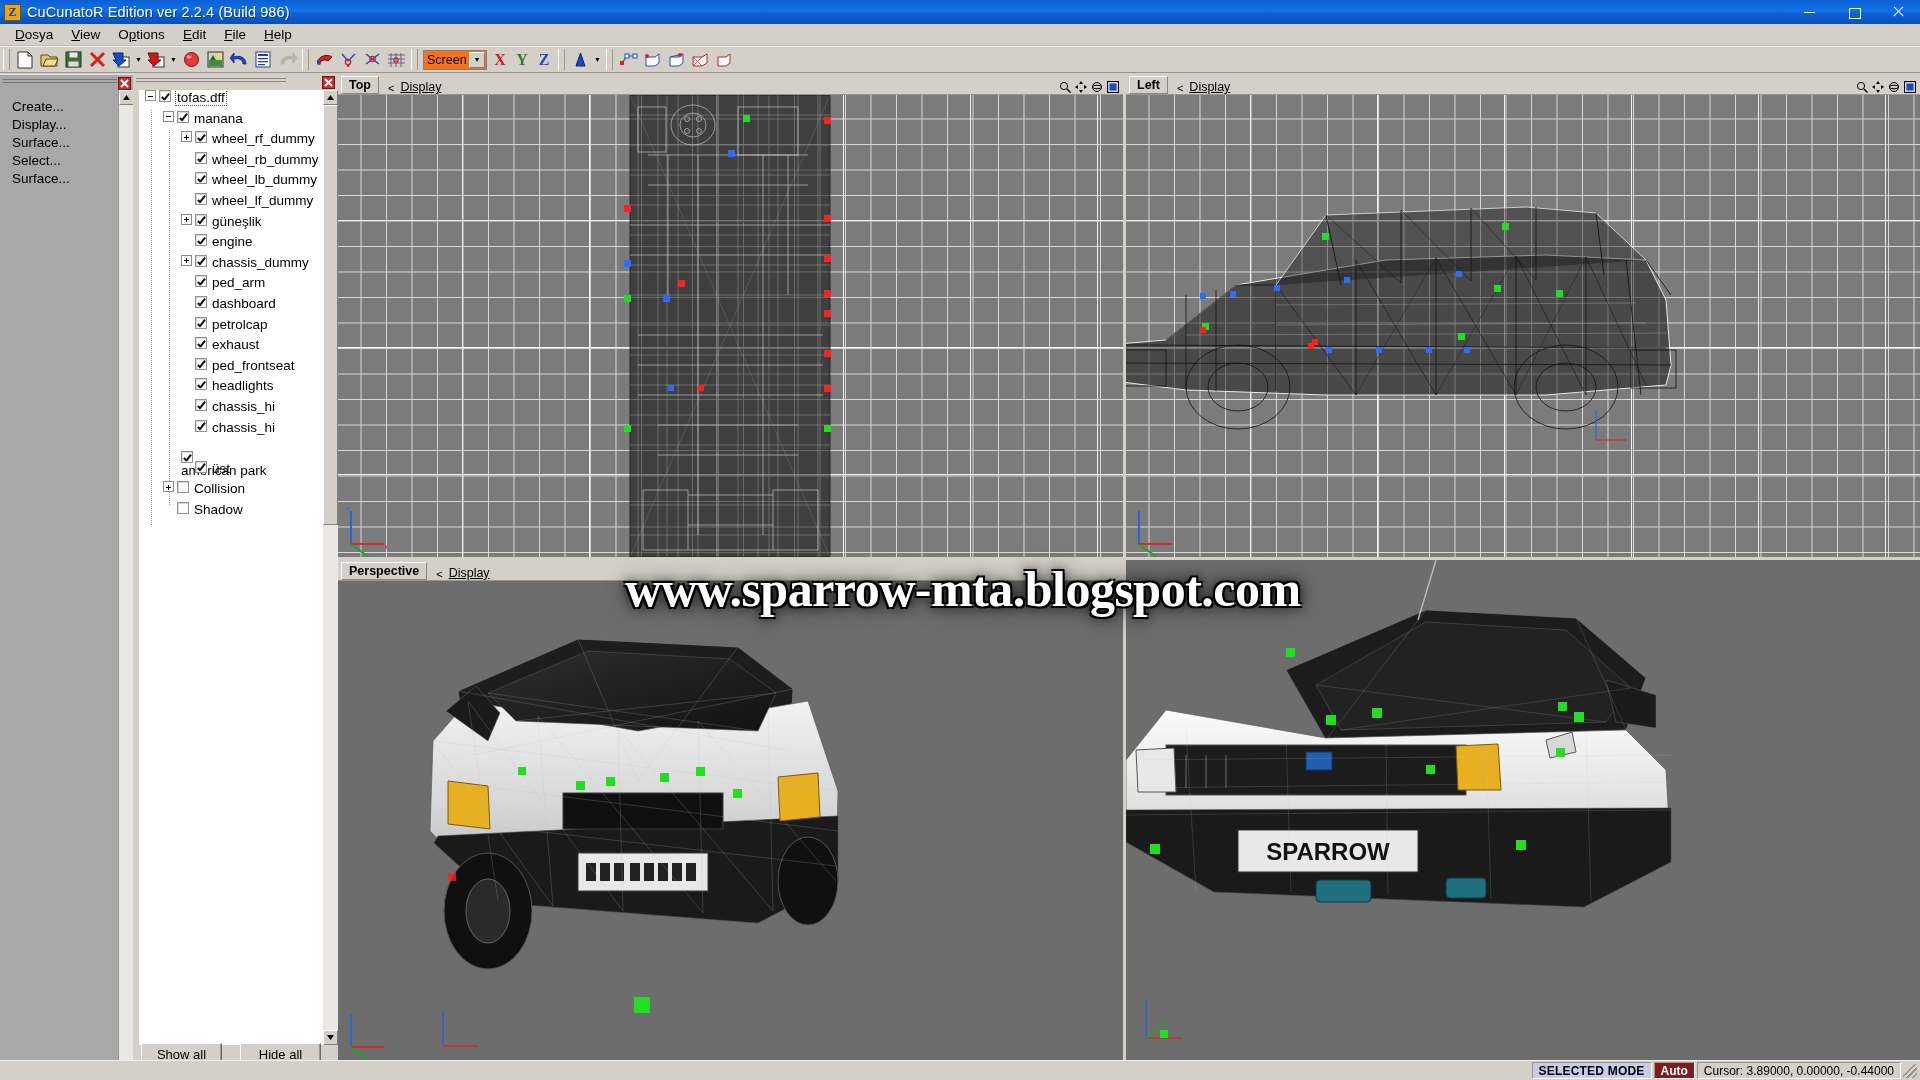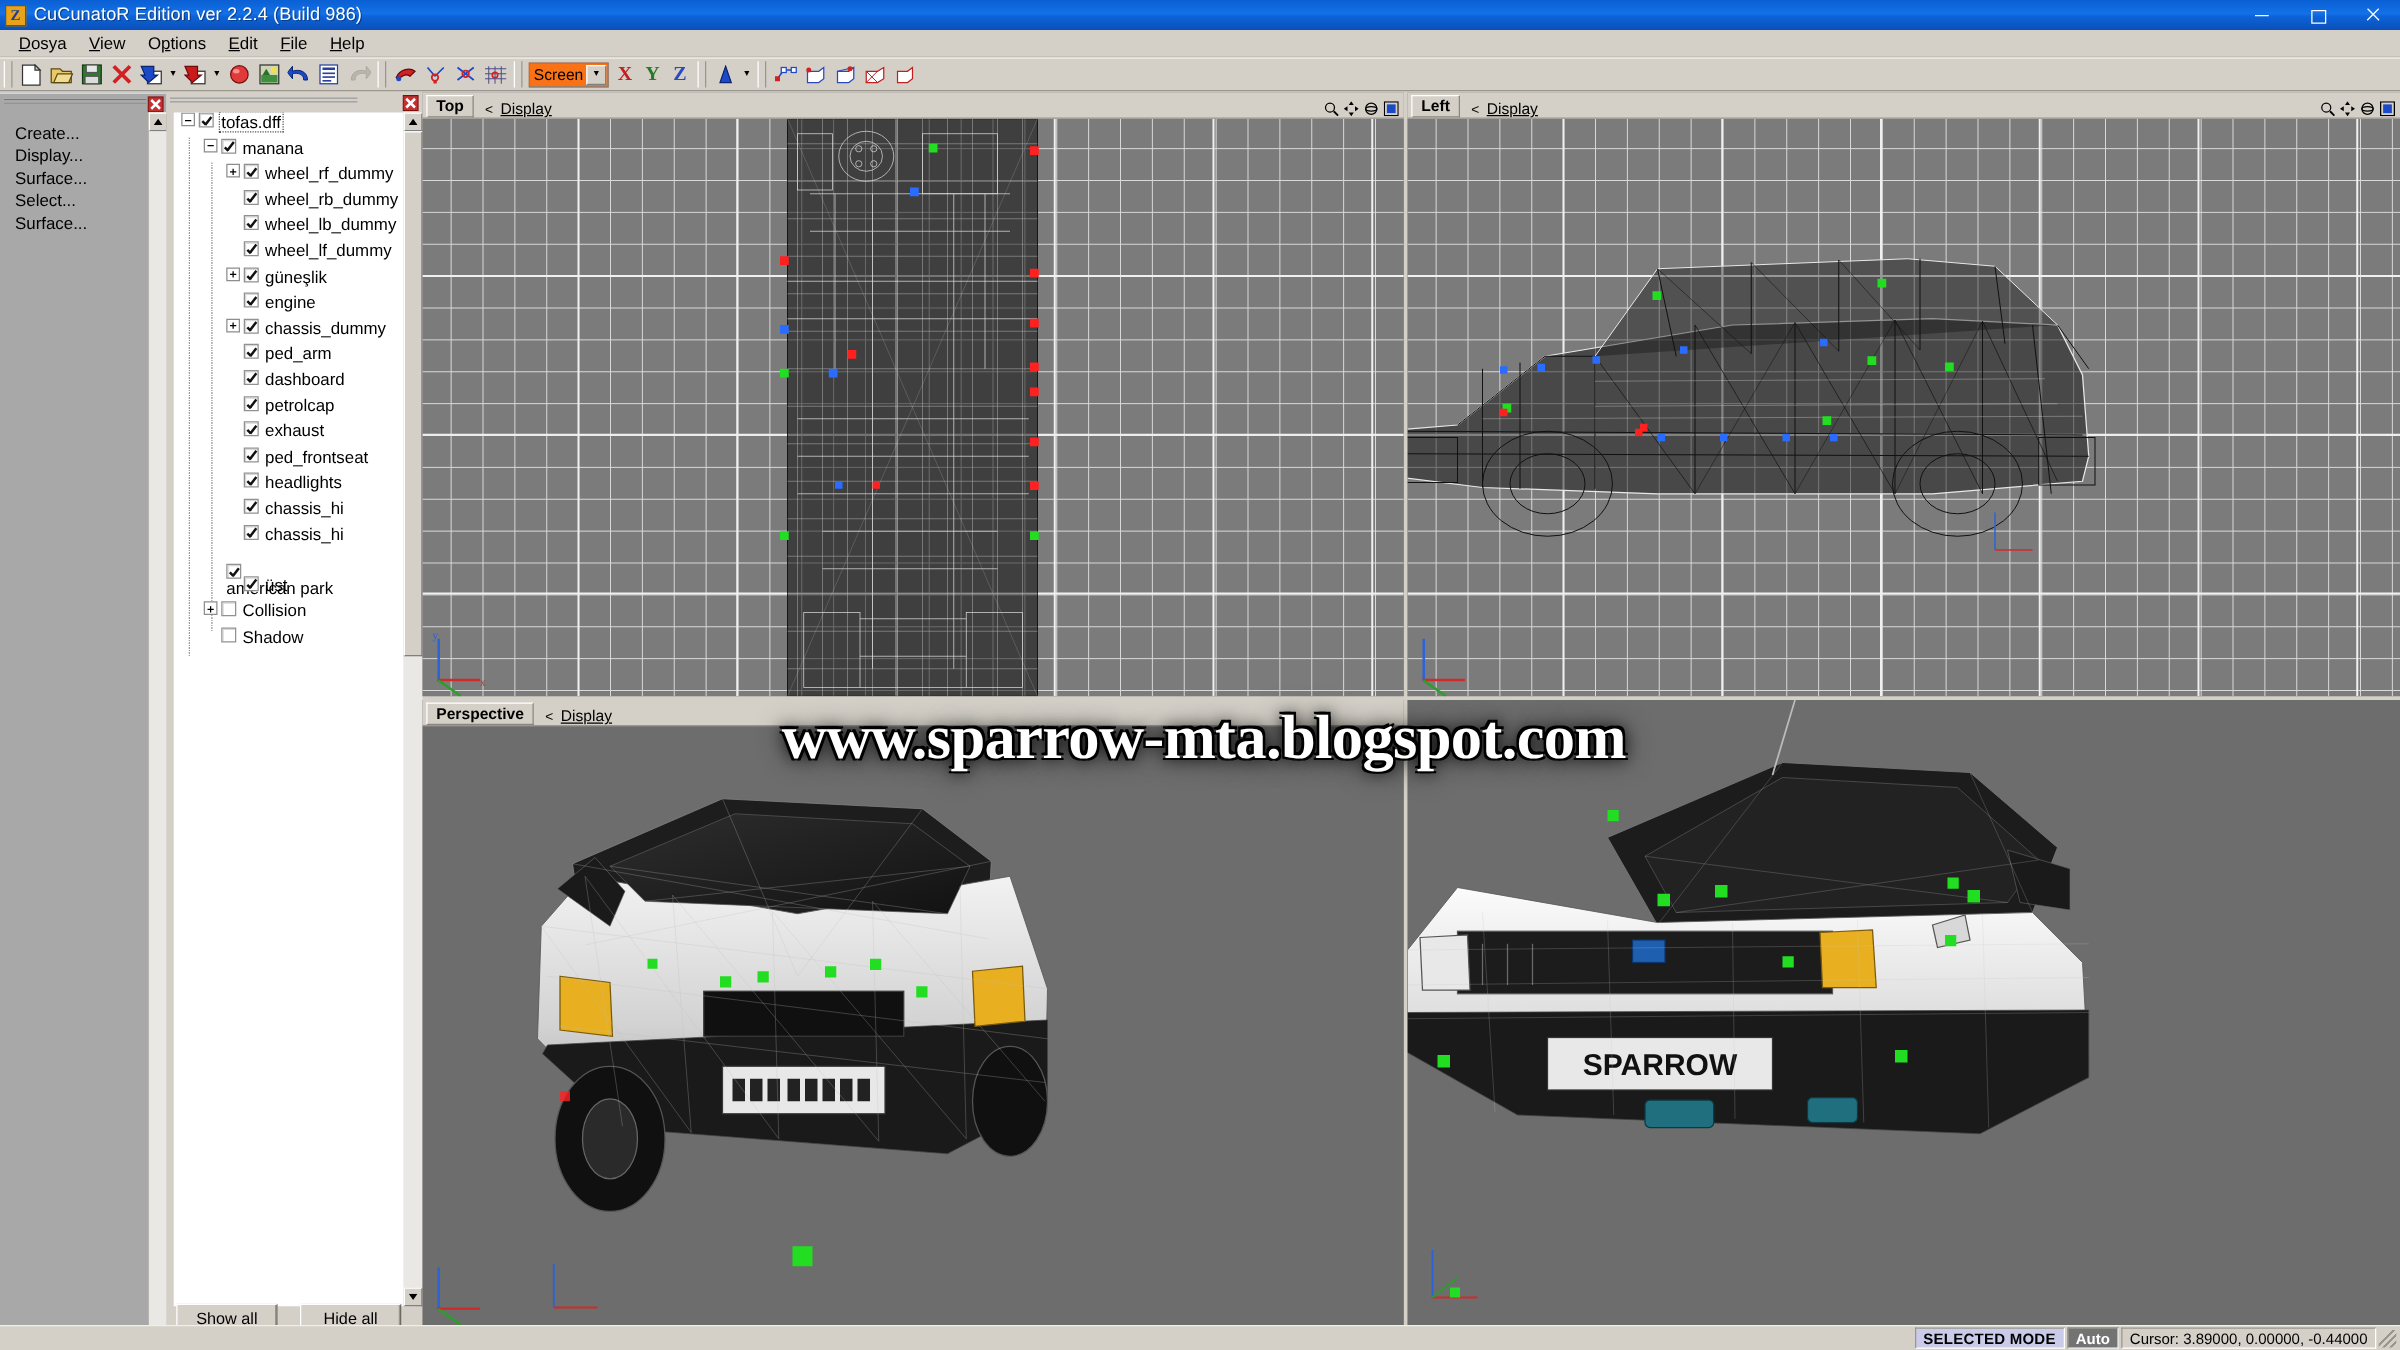--- a/index.html
+++ b/index.html
@@ -264,21 +264,21 @@
     background:#d4d0c8; display:flex; align-items:center;
     border-top: 1px solid #efefe8;
   }
   #statusbar .sb-spacer { flex:1; }
   .sb-field {
     height:17px; display:flex; align-items:center; padding: 0 6px;
     border: 1px solid #9a968e; border-right-color:#fff; border-bottom-color:#fff;
     font-size: 12px; margin-right: 2px; background:#d4d0c8;
   }
   .sb-selmode { background:#c9cbe8; font-weight:bold; letter-spacing:.2px; }
-  .sb-auto { background:#737373; color:#fff; font-weight:bold; }
+  .sb-auto { background:#7f1d1d; color:#fff; font-weight:bold; }
   .sb-grip {
     width:14px; height:14px; margin-right:3px;
     background-image:
       linear-gradient(135deg, transparent 40%, #9a968e 40% 48%, transparent 48%),
       linear-gradient(135deg, transparent 60%, #9a968e 60% 68%, transparent 68%),
       linear-gradient(135deg, transparent 80%, #9a968e 80% 88%, transparent 88%);
   }
 
   
   .wire { position:absolute; left:0; top:0; }

